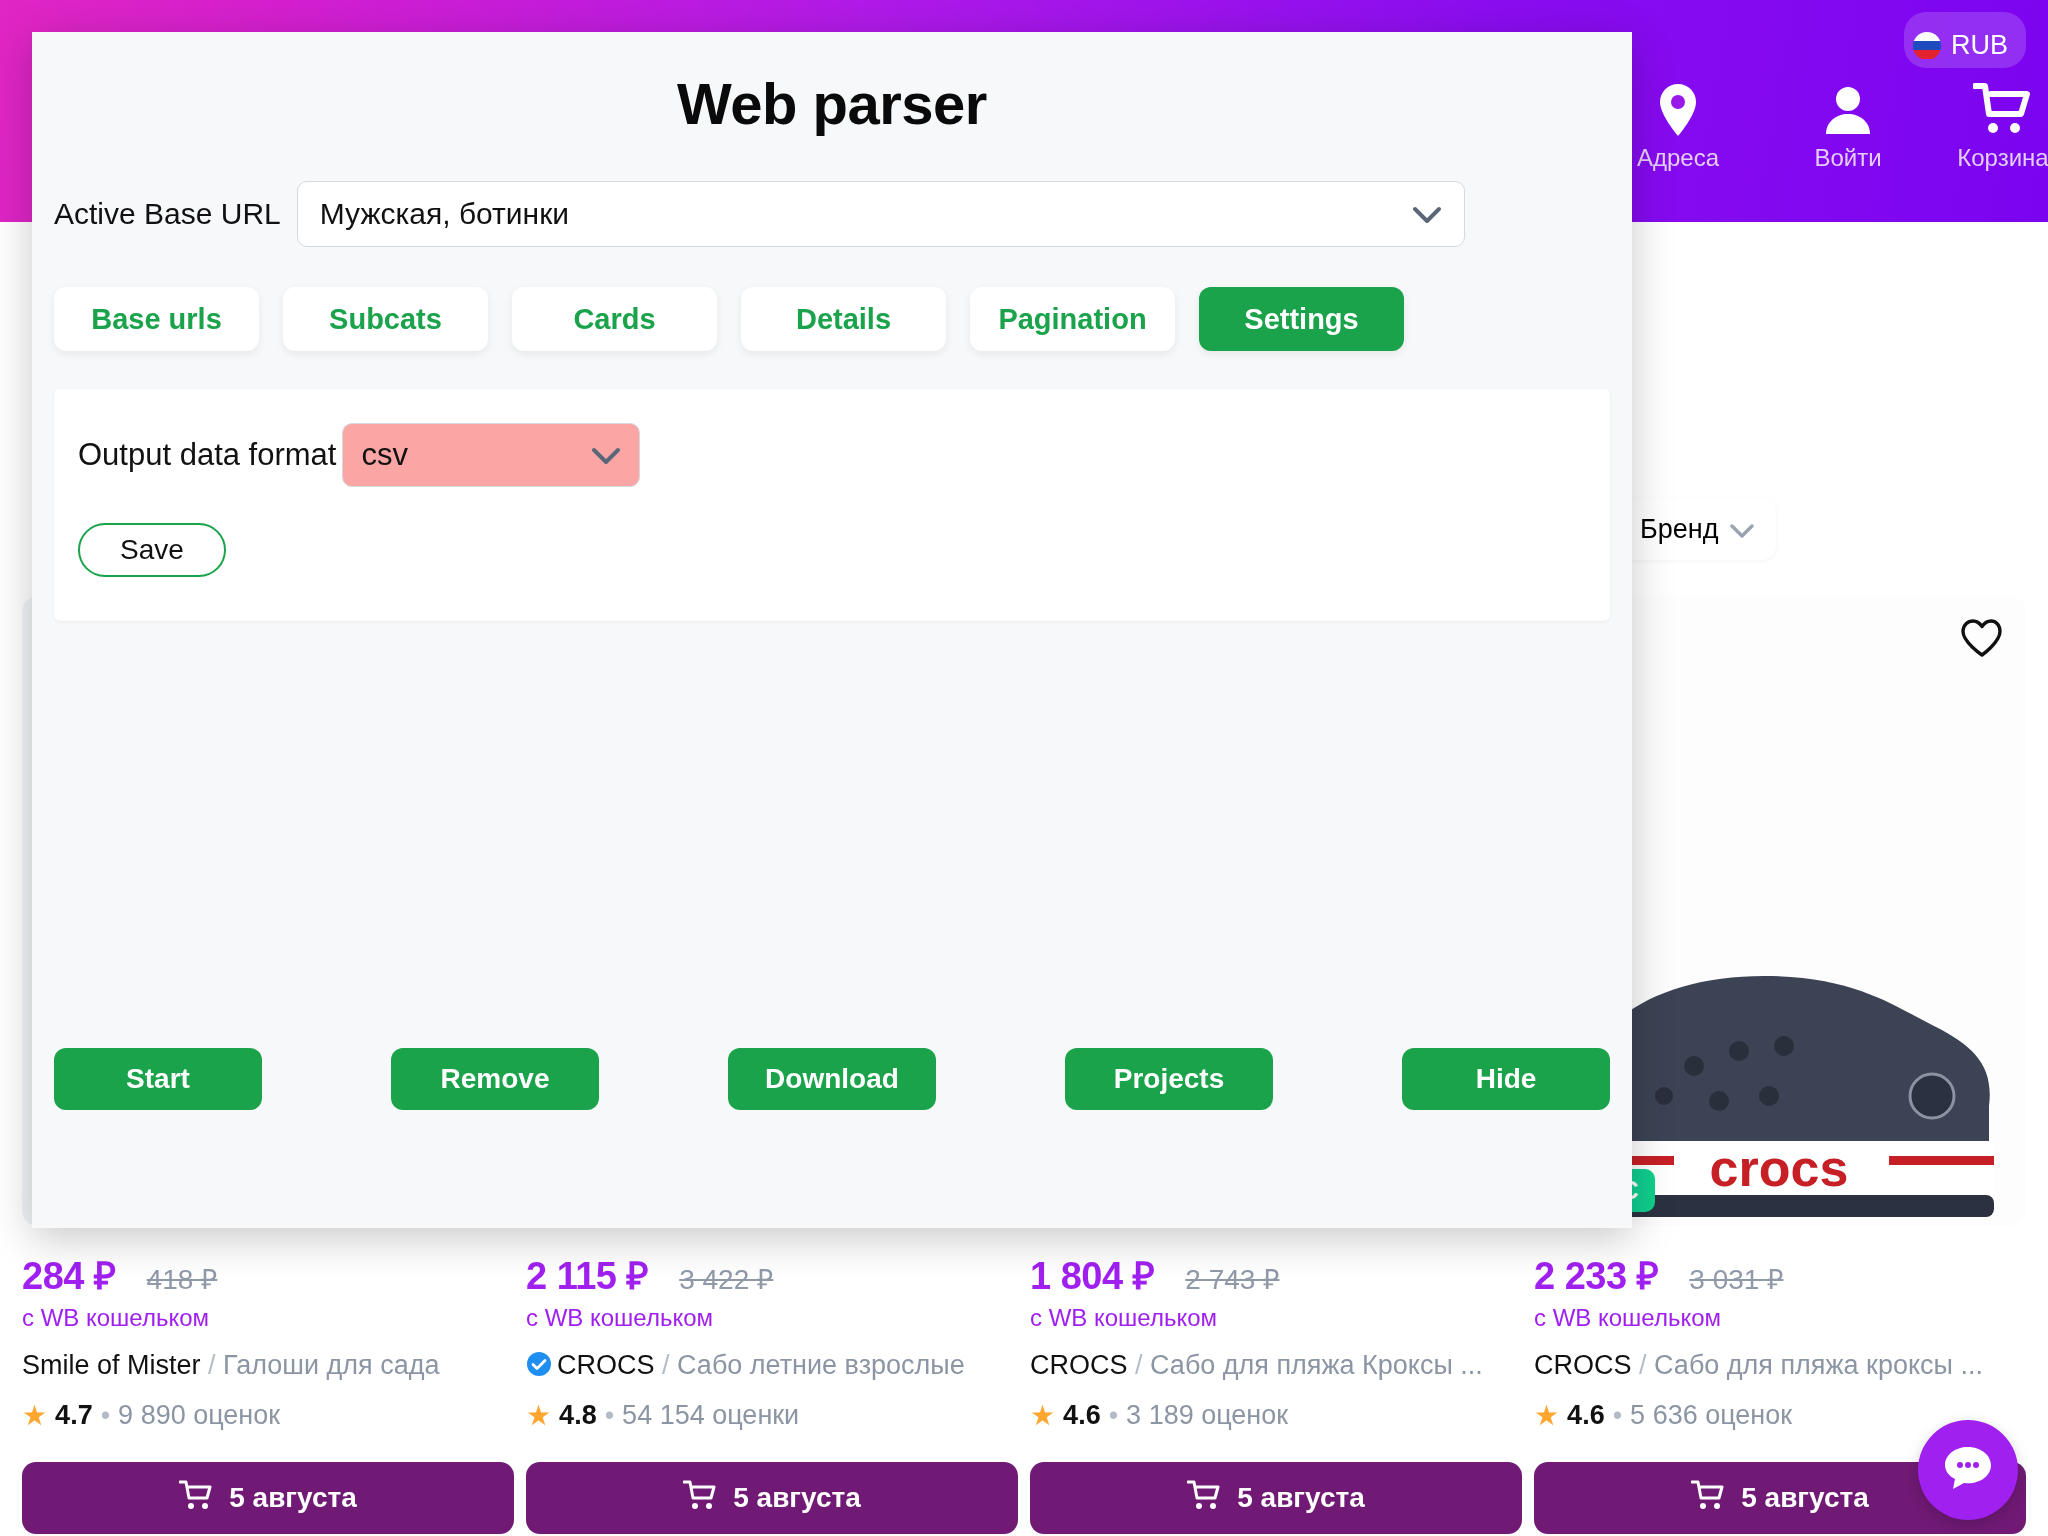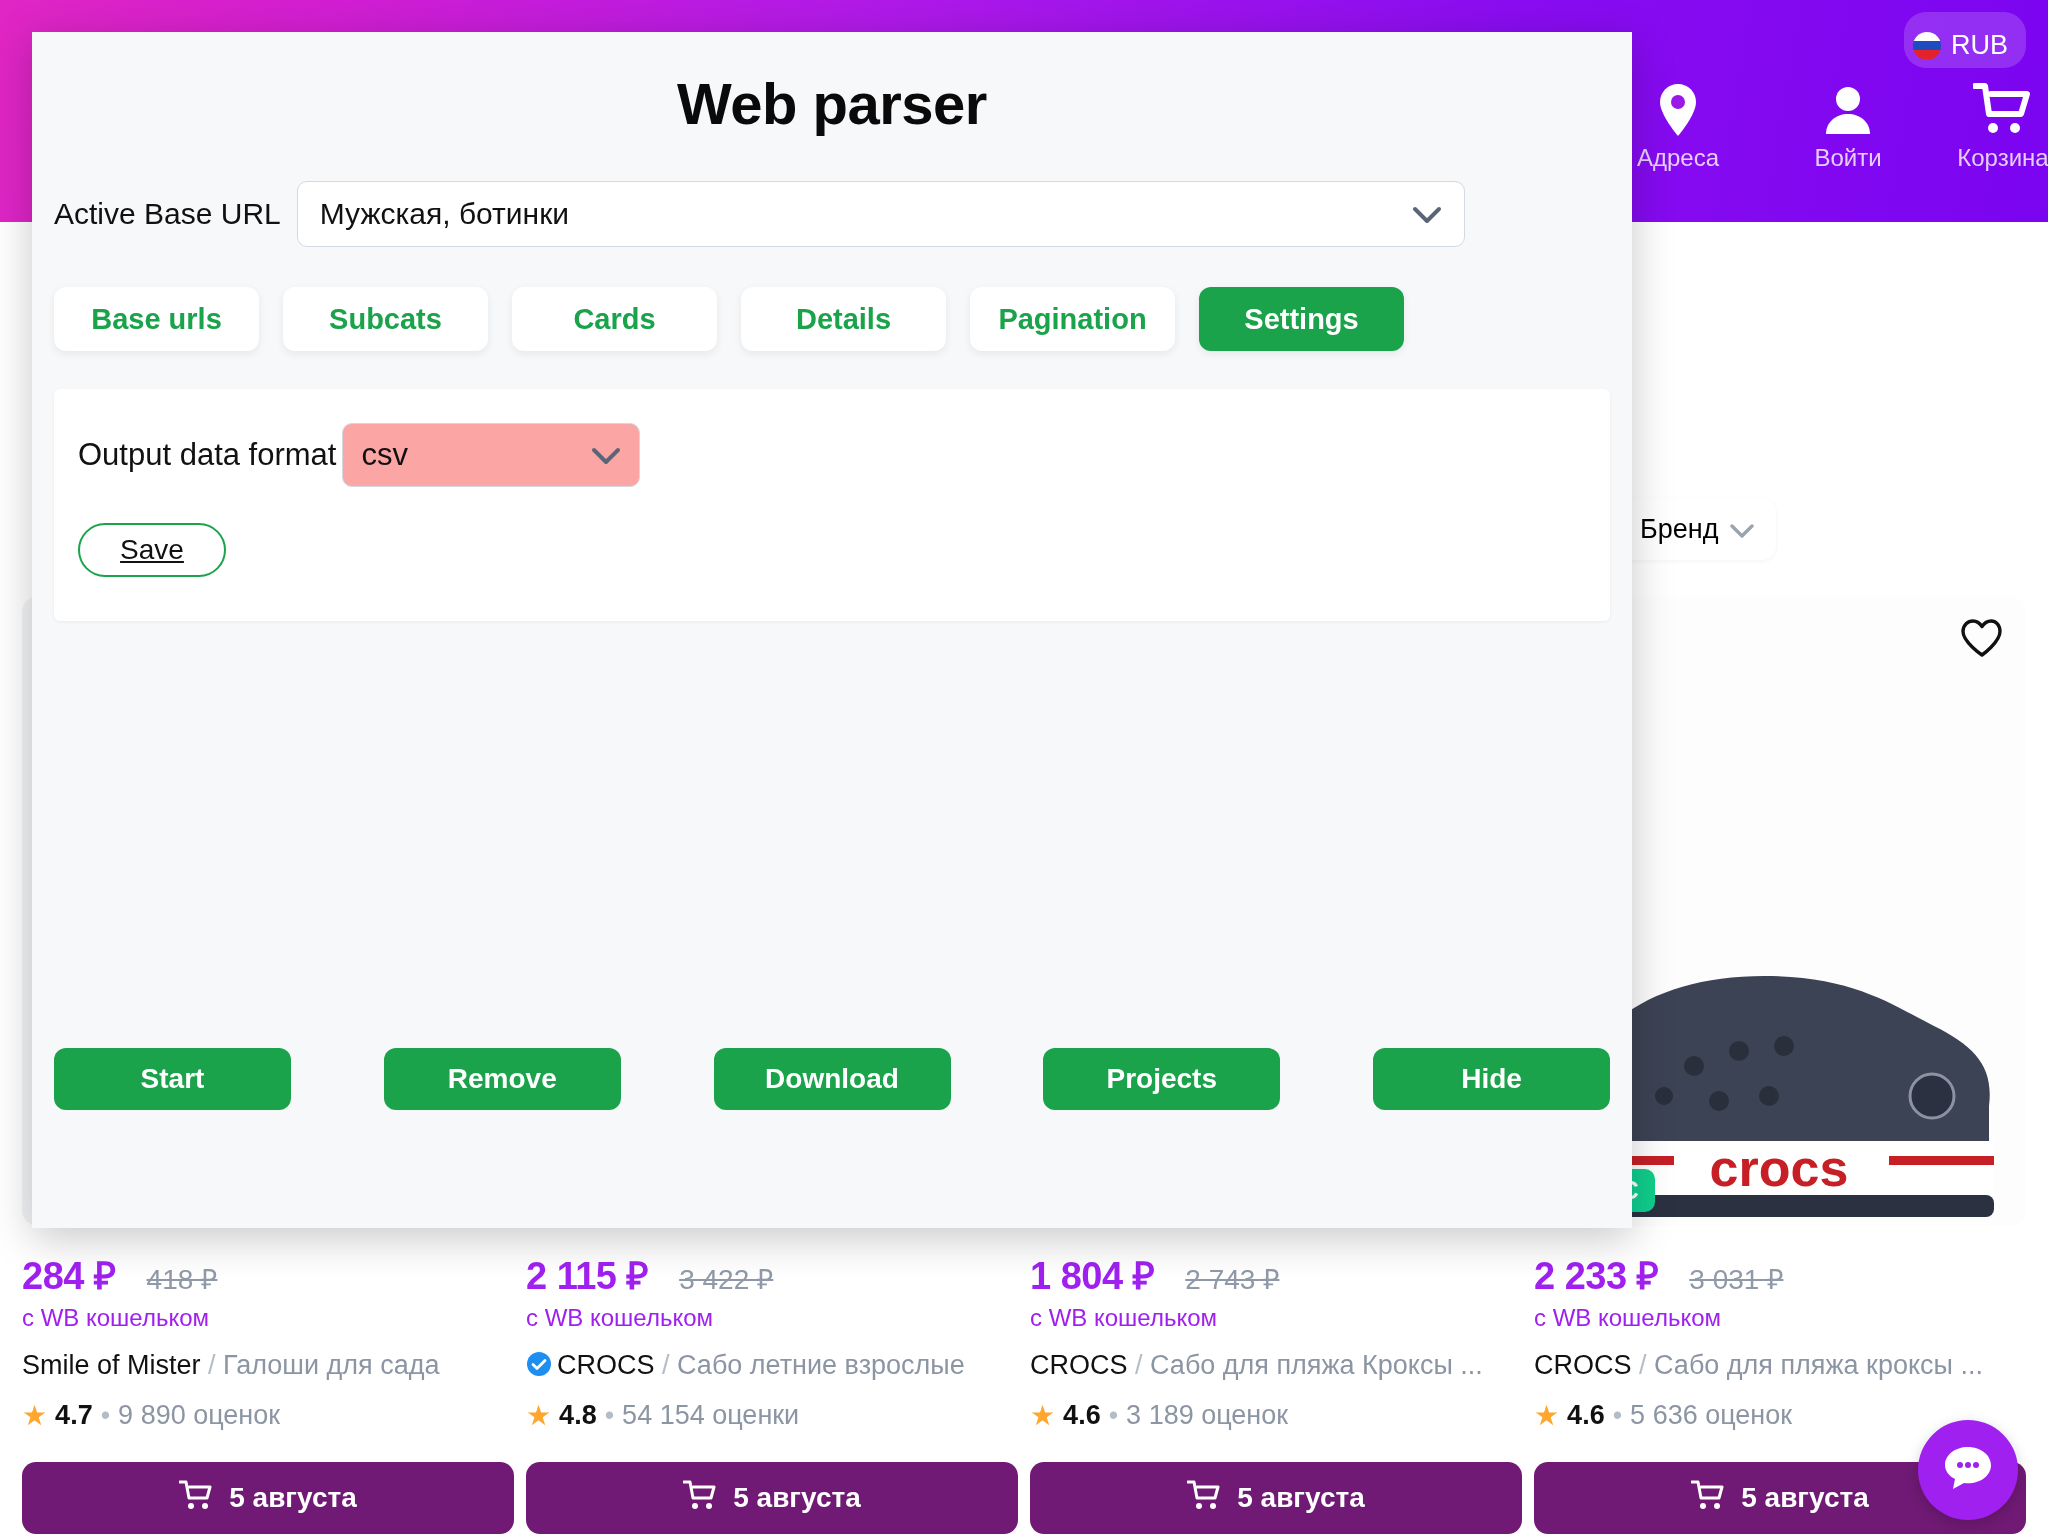--- a/index.html
+++ b/index.html
@@ -162,29 +162,29 @@
   #format-select {
     width: 298px; height: 64px;
     background: #fca5a5; border: 1px solid #d3d9e0; border-radius: 10px;
     display: flex; align-items: center; justify-content: space-between;
     padding: 0 18px; font-size: 31px; color: #111;
   }
   #save-button {
     margin-top: 36px; width: 148px; height: 54px;
     border: 2px solid #1aa34a; background: #fff; color: #111;
     border-radius: 28px; font-size: 28px;
-    font-family: "Liberation Sans", sans-serif; cursor: pointer; text-decoration: underline;
+    font-family: "Liberation Sans", sans-serif; cursor: pointer;
   }
 
   #action-row {
     position: absolute; left: 0; bottom: 118px; width: 1600px;
     display: flex; padding: 0 22px; gap: 0; justify-content: space-between;
   }
   .action-btn {
-    width: 237px; height: 62px; border: 0; border-radius: 12px;
+    width: 208px; height: 62px; border: 0; border-radius: 12px;
     background: #1aa34a; color: #fff;
     font-size: 28px; font-weight: 700;
     font-family: "Liberation Sans", sans-serif; cursor: pointer;
   }
 </style>
 </head>
 <body>
 
 <div id="bg-page">
 

